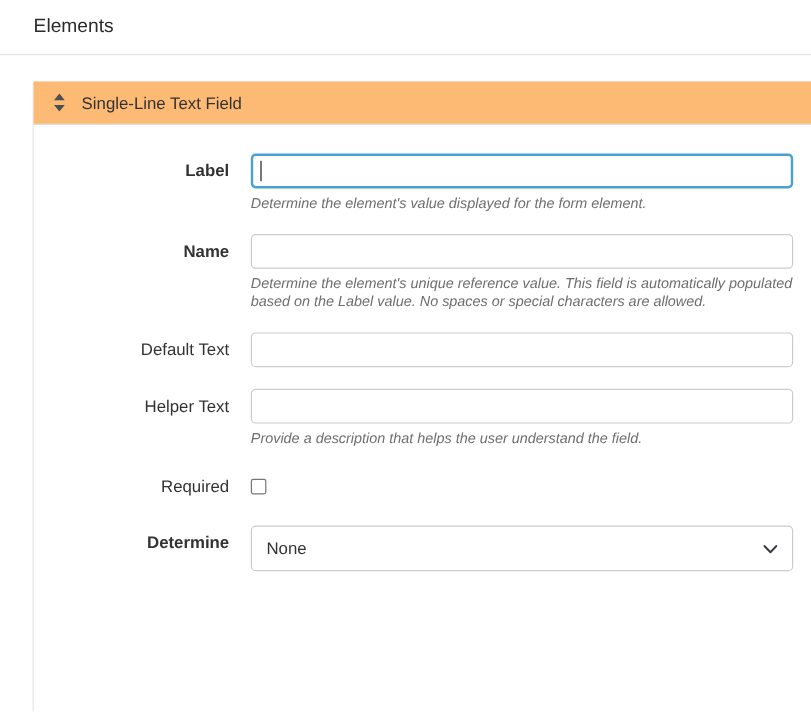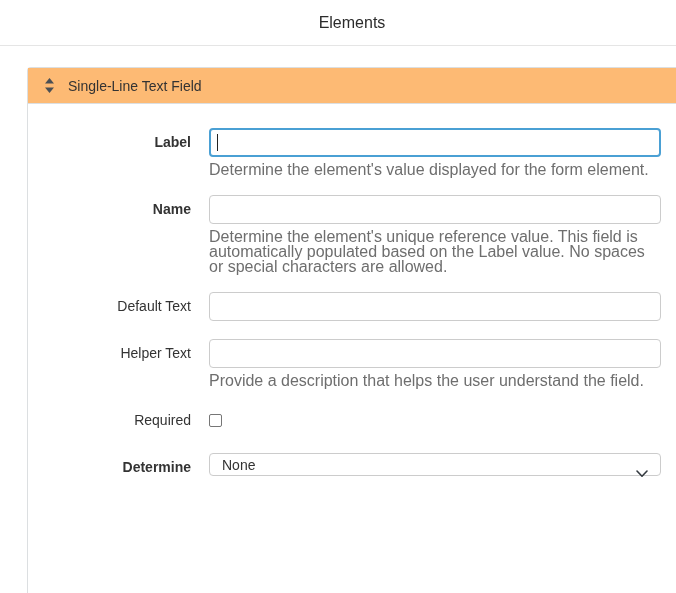--- a/index.html
+++ b/index.html
@@ -4,21 +4,21 @@
 <style>
   * { box-sizing: border-box; margin: 0; padding: 0; }
   html, body { background: #ffffff; }
   body {
     width: 676px; height: 593px; overflow: hidden;
     font-family: "Liberation Sans", sans-serif;
     color: #333333;
   }
 
   
-  .page-header { padding: 14px 0 13px 28px; border-bottom: 1px solid #e5e5e5; text-align: center; }
+  .page-header { padding: 14px 0 13px 28px; border-bottom: 1px solid #e5e5e5; }
   .page-title { font-size: 16px; font-weight: 400; color: #2b2b2b; }
 
   
   .panel {
     margin: 21px 0 0 27px;
     border: 1px solid #dcdfe1;
     border-right: none;
     border-radius: 4px 0 0 0;
     min-height: 560px;
     background: #ffffff;
@@ -59,35 +59,36 @@
 
   .caret {
     position: absolute; left: 8px; top: 6px;
     width: 1px; height: 17px; background: #222;
     animation: blink 1s steps(1) infinite;
   }
   @keyframes blink { 50% { opacity: 0; } }
 
   .help-text {
     margin-top: 5px;
-    font-size: 16px; line-height: 15px;
+    font-size: 12px; line-height: 15px;
     color: #6e6e6e;
+    font-style: italic;
   }
 
   .checkbox {
     appearance: none; -webkit-appearance: none;
     width: 13px; height: 13px;
     border: 1px solid #767676; border-radius: 2px;
     background: #fff; margin-top: 8px; display: block;
     cursor: pointer;
   }
 
   .select {
     appearance: none; -webkit-appearance: none;
-    width: 452px; height: 23px;
+    width: 452px; height: 38px;
     border: 1px solid #cccccc; border-radius: 4px;
     padding: 0 28px 0 12px; font-size: 14px; color: #333;
     font-family: "Liberation Sans", sans-serif;
     background: #fff; outline: none; display: block;
     cursor: pointer;
   }
   .select-chevron {
     position: absolute; right: 13px; top: 11px;
     pointer-events: none; display: block;
   }

